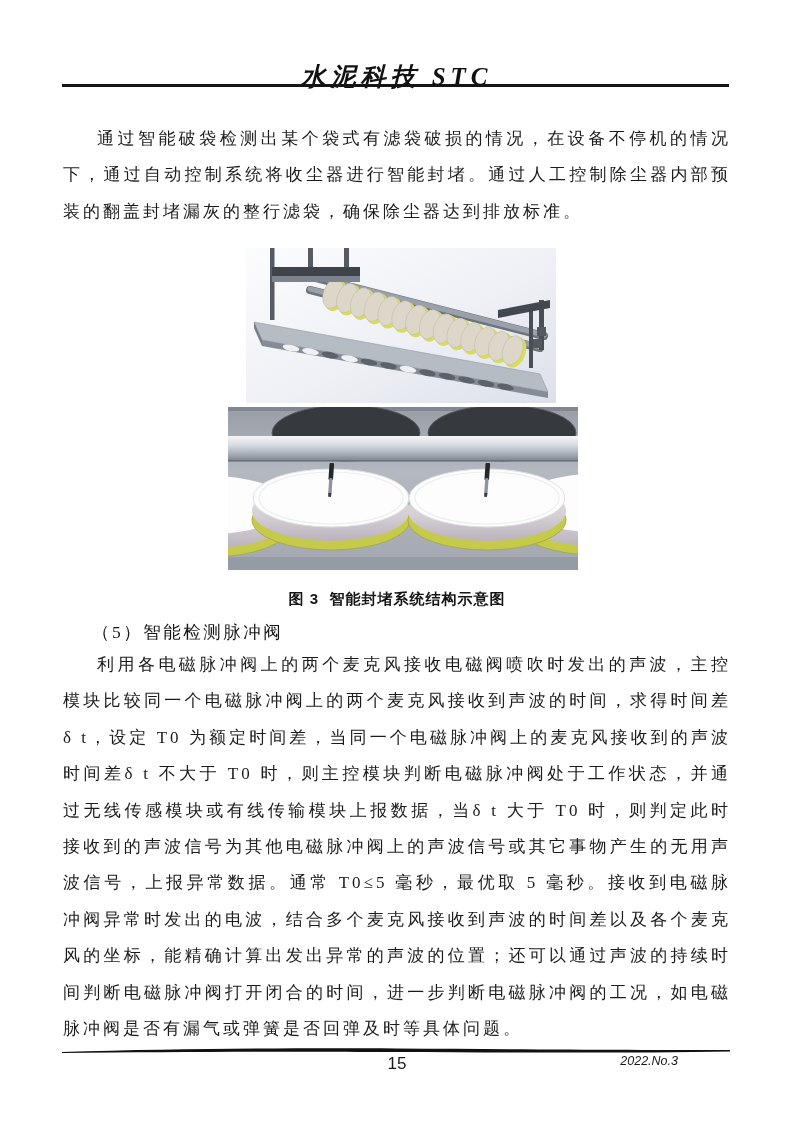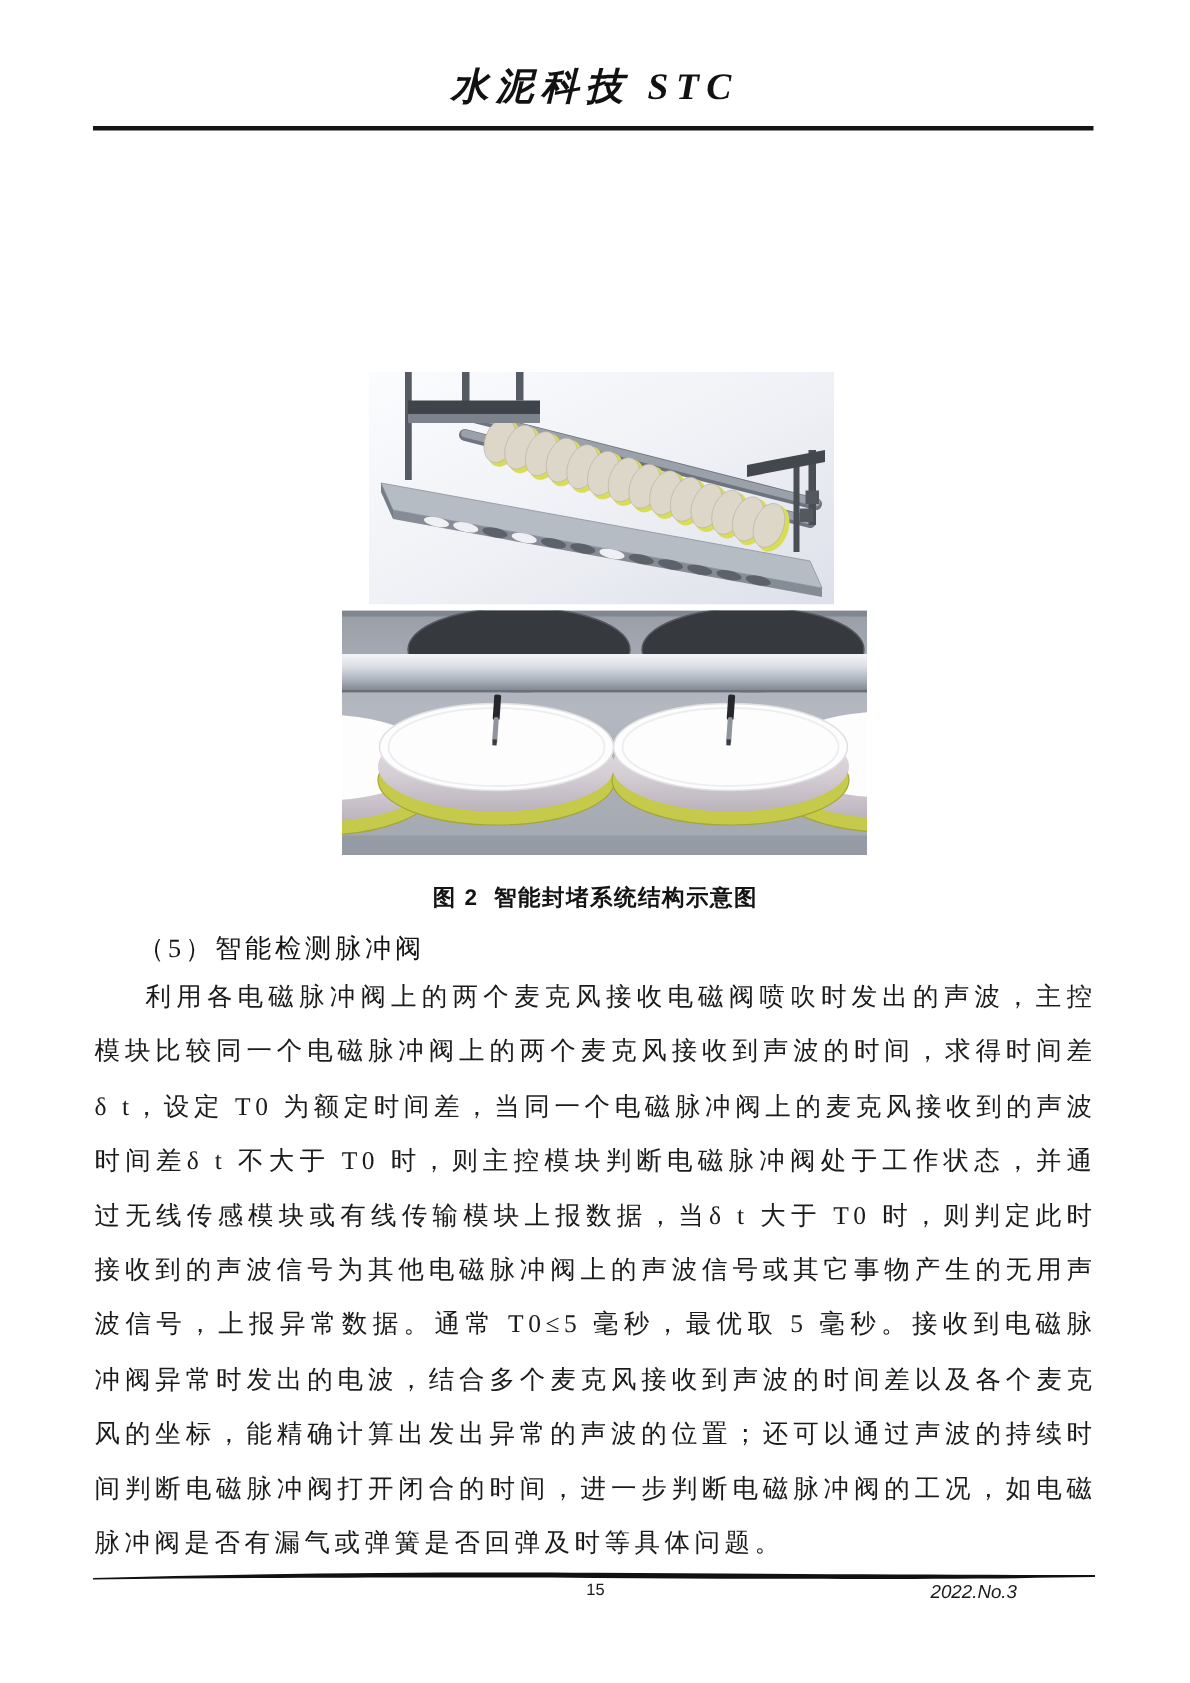--- a/index.html
+++ b/index.html
@@ -2,21 +2,21 @@
 <html><head>
 <meta charset="utf-8">
 <style>
   html,body{margin:0;padding:0;background:#ffffff;}
   .page{
     position:relative;width:793px;height:1122px;background:#ffffff;
     font-family:"Liberation Serif","DejaVu Serif",serif;color:#1b1b1b;
     overflow:hidden;margin:0 auto;
   }
   .journal-title{
-    position:absolute;top:42px;left:0;width:793px;text-align:center;
+    position:absolute;top:60px;left:0;width:793px;text-align:center;
     font-size:25px;line-height:34px;font-weight:700;font-style:italic;
     letter-spacing:5px;color:#111;
   }
   .header-rule{
     position:absolute;top:84px;left:62px;width:667px;height:2.5px;background:#151515;
   }
   .heading{
     position:absolute;left:63px;width:668px;font-size:17.5px;line-height:25px;
     letter-spacing:2.5px;text-indent:29px;color:#151515;
   }
@@ -33,35 +33,36 @@
   .fig1{left:246px;top:248px;width:310px;height:155px;}
   .fig2{left:228px;top:407px;width:350px;height:163px;}
   .caption{
     position:absolute;top:588px;left:63px;width:668px;text-align:center;
     font-family:"Liberation Sans","DejaVu Sans",sans-serif;font-weight:700;
     font-size:15px;line-height:22px;letter-spacing:1px;color:#141414;white-space:pre;
   }
   .footer-rule{position:absolute;top:1047px;left:62px;}
   .footer-page{
     position:absolute;top:1054px;left:63px;width:668px;text-align:center;
-    font-family:"Liberation Sans","DejaVu Sans",sans-serif;font-size:11px;color:#1a1a1a;
+    font-family:"Liberation Sans","DejaVu Sans",sans-serif;font-size:17px;color:#1a1a1a;
   }
   .footer-issue{
     position:absolute;top:1054px;right:115px;
     font-family:"Liberation Sans","DejaVu Sans",sans-serif;font-size:12.5px;color:#1a1a1a;font-style:italic;
   }
 </style>
 </head>
 <body>
 
 <div class="page">
 
   <div class="journal-title">水泥科技 STC</div>
   <div class="header-rule"></div>
 
+  <div class="para p1">通过智能破袋检测出某个袋式有滤袋破损的情况，在设备不停机的情况下，通过自动控制系统将收尘器进行智能封堵。通过人工控制除尘器内部预装的翻盖封堵漏灰的整行滤袋，确保除尘器达到排放标准。</div>
 
   <div class="figure fig1">
     <svg viewBox="0 0 310 155" width="310" height="155">
       <defs>
         <linearGradient id="f1bg" x1="0" y1="0" x2="1" y2="1">
           <stop offset="0" stop-color="#fbfcfe"></stop>
           <stop offset="0.55" stop-color="#eef0f5"></stop>
           <stop offset="1" stop-color="#dde0e9"></stop>
         </linearGradient>
       </defs>
@@ -236,21 +237,21 @@
         <g transform="rotate(4 259 70)">
           <rect x="256.6" y="56" width="4.6" height="17" rx="1.2" fill="#26282c"></rect>
           <rect x="257.3" y="71" width="3.4" height="18" rx="1.6" fill="#90959c"></rect>
           <rect x="257.6" y="86" width="2.8" height="4" fill="#3a3d41"></rect>
         </g>
       </g>
       <rect x="0" y="150" width="350" height="13" fill="#8b9099" opacity="0.55"></rect>
     </svg>
   </div>
 
-  <div class="caption">图 2  智能封堵系统结构示意图</div>
+  <div class="caption">图 3  智能封堵系统结构示意图</div>
 
   <div class="heading h5">（5）智能检测脉冲阀</div>
   <div class="para p2">利用各电磁脉冲阀上的两个麦克风接收电磁阀喷吹时发出的声波，主控模块比较同一个电磁脉冲阀上的两个麦克风接收到声波的时间，求得时间差δ t，设定 T0 为额定时间差，当同一个电磁脉冲阀上的麦克风接收到的声波时间差δ t 不大于 T0 时，则主控模块判断电磁脉冲阀处于工作状态，并通过无线传感模块或有线传输模块上报数据，当δ t 大于 T0 时，则判定此时接收到的声波信号为其他电磁脉冲阀上的声波信号或其它事物产生的无用声波信号，上报异常数据。通常 T0≤5 毫秒，最优取 5 毫秒。接收到电磁脉冲阀异常时发出的电波，结合多个麦克风接收到声波的时间差以及各个麦克风的坐标，能精确计算出发出异常的声波的位置；还可以通过声波的持续时间判断电磁脉冲阀打开闭合的时间，进一步判断电磁脉冲阀的工况，如电磁脉冲阀是否有漏气或弹簧是否回弹及时等具体问题。</div>
 
   <svg class="footer-rule" width="668" height="8" viewBox="0 0 668 8">
     <path d="M0 5 C120 1.6 240 0.9 334 1.5 C460 2.2 580 3.0 668 3.0 L668 4.4 C580 6.0 460 5.8 334 5.0 C240 4.4 120 4.6 0 6.0 Z" fill="#111"></path>
   </svg>
   <div class="footer-page">15</div>
   <div class="footer-issue">2022.No.3</div>
 

